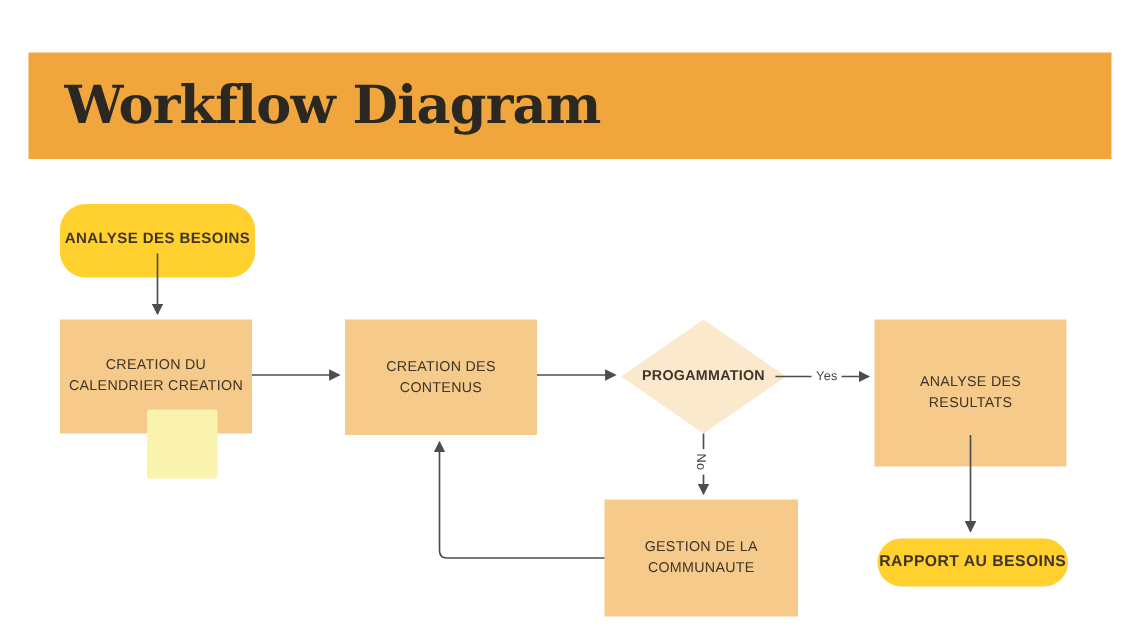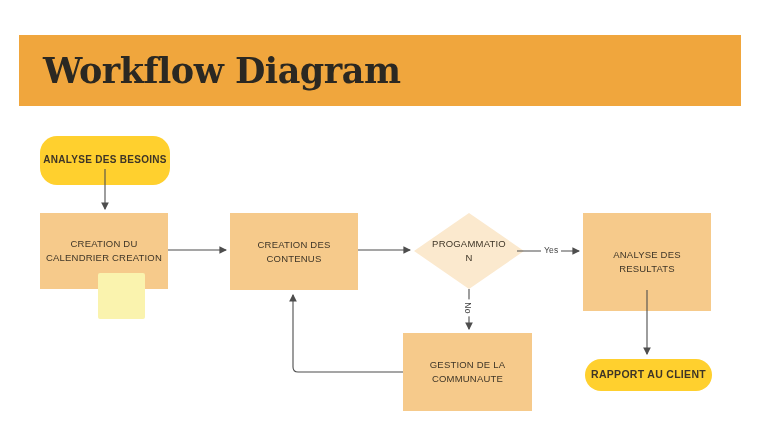--- a/index.html
+++ b/index.html
@@ -15,21 +15,21 @@
     display:flex;align-items:center;padding-left:24px;}
   .banner h1{font-family:"DejaVu Serif",serif;font-weight:bold;font-size:35px;letter-spacing:-.5px;
     color:var(--title-text);}
 
   .node{position:absolute;display:flex;align-items:center;justify-content:center;text-align:center;
     color:var(--node-text);font-size:9.5px;line-height:1.45;letter-spacing:.2px;}
 
   .pill{background:var(--pill);border-radius:17px;font-weight:bold;}
   .rect{background:var(--box);}
   .diamond{background:var(--diamond);clip-path:polygon(50% 0,100% 50%,50% 100%,0 50%);
-    flex-direction:column;}
+    flex-direction:row;font-weight:bold;}
 
   .n-start{left:40px;top:125px;width:130px;height:49px;font-size:10px;letter-spacing:.3px;}
   .n-calendrier{left:40px;top:202px;width:128px;height:76px;padding:0 4px;}
   .n-contenus{left:230px;top:202px;width:128px;height:77px;padding:0 16px;}
   .n-decision{left:414px;top:202px;width:110px;height:76px;}
   .n-resultats{left:583px;top:202px;width:128px;height:98px;padding:0 4px;}
   .n-gestion{left:403px;top:322px;width:129px;height:78px;padding:0 14px;justify-content:center;}
   .n-end{left:585px;top:348px;width:127px;height:32px;font-size:10.5px;letter-spacing:.3px;}
 
   .sticky{position:absolute;left:98px;top:262px;width:47px;height:46px;background:var(--sticky);
@@ -76,21 +76,21 @@
 
   <div class="node rect n-resultats node-z">
     <span>ANALYSE DES RESULTATS</span>
   </div>
 
   <div class="node rect n-gestion node-z">
     <span>GESTION DE LA COMMUNAUTE</span>
   </div>
 
   <div class="node pill n-end node-z">
-    <span>RAPPORT AU CLIENT</span>
+    <span>RAPPORT AU BESOINS</span>
   </div>
 
   <svg class="edges" viewBox="0 0 759 427" xmlns="http://www.w3.org/2000/svg">
     <defs>
       <marker id="arrow" markerWidth="7" markerHeight="7" refX="6" refY="3.5" orient="auto">
         <path class="arrowhead" d="M0,0 L7,3.5 L0,7 Z"></path>
       </marker>
     </defs>
     <path class="edge" d="M105,158 V198" marker-end="url(#arrow)"></path>
     <path class="edge" d="M168,239 H226" marker-end="url(#arrow)"></path>

